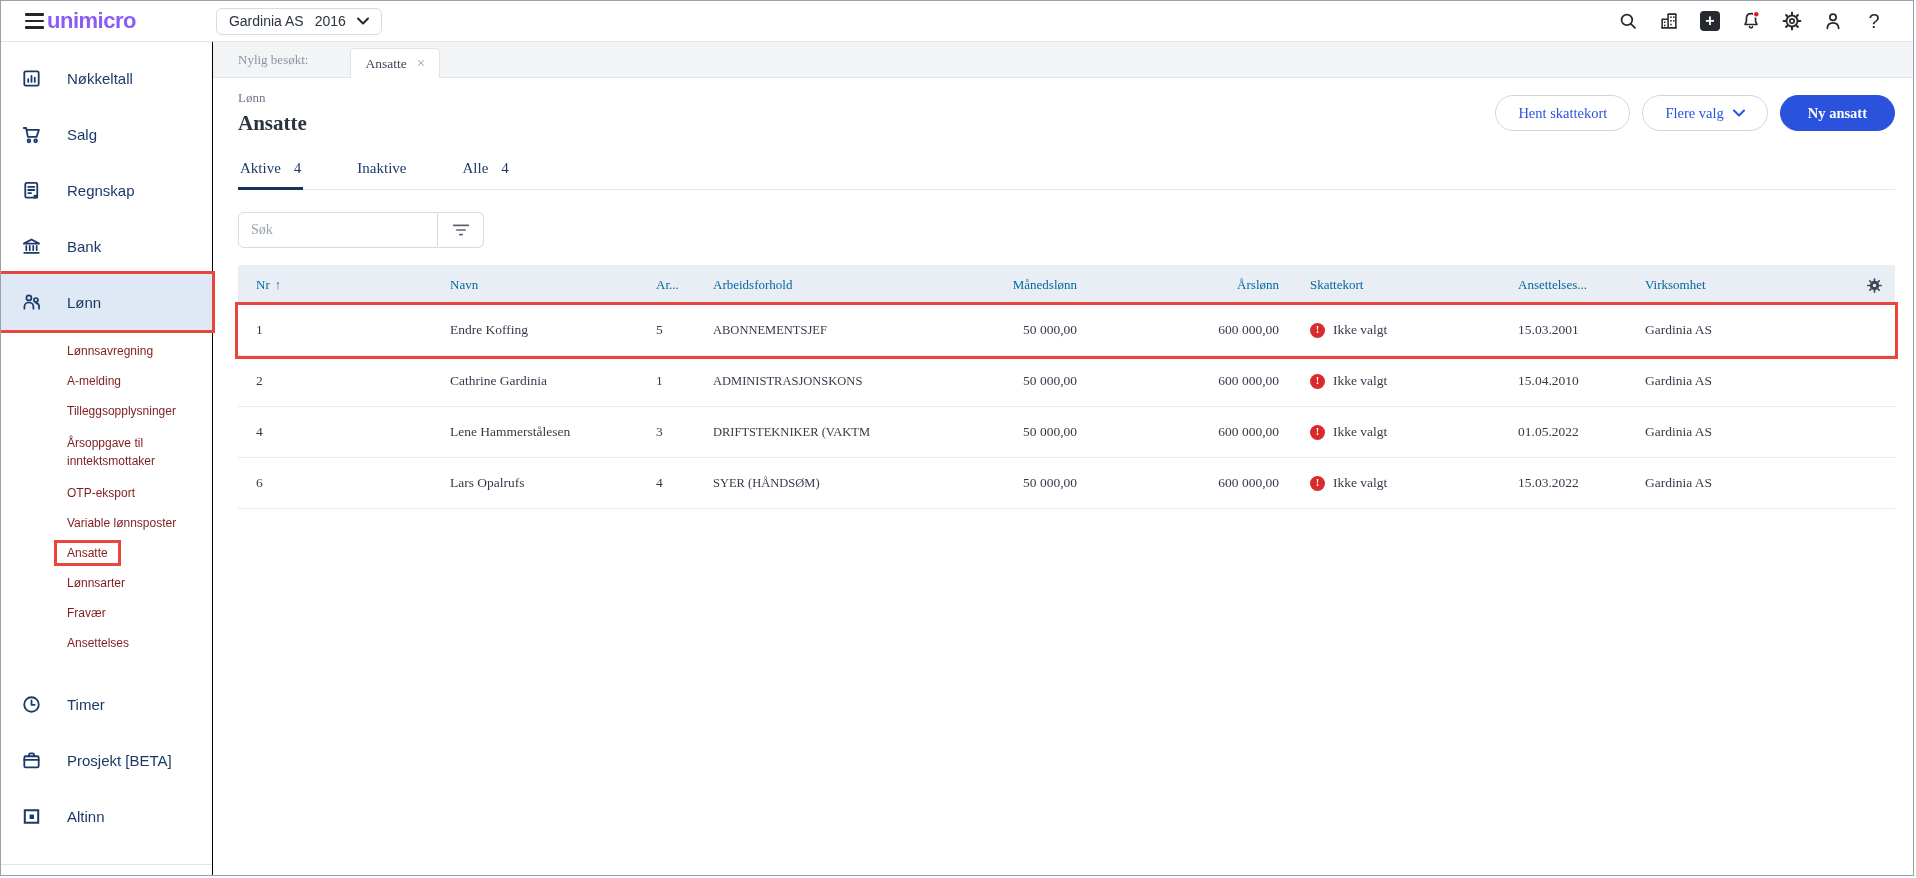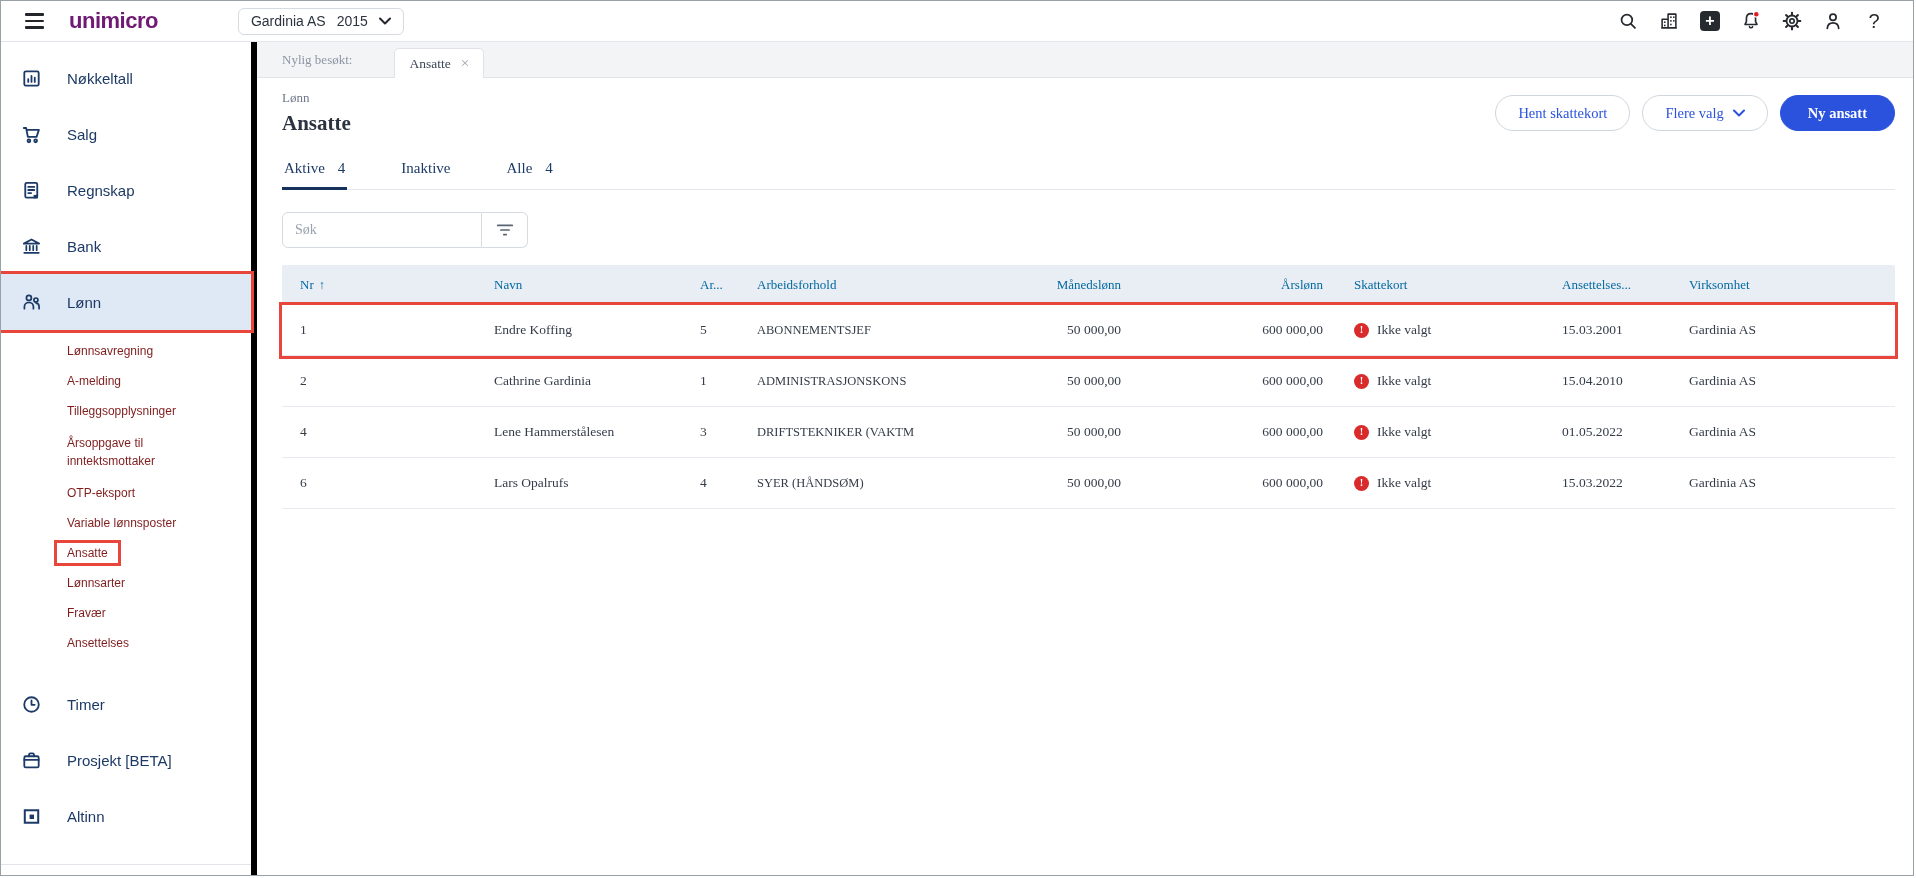--- a/index.html
+++ b/index.html
@@ -4,32 +4,32 @@
 <style>
   html,body{margin:0;padding:0;background:#fff;font-family:"Liberation Sans",sans-serif;}
   *{box-sizing:border-box;}
   .app{width:1914px;height:876px;border:1px solid #98a0a8;background:#fff;display:flex;flex-direction:column;overflow:hidden;}
 
   
   .topbar{height:41px;border-bottom:1px solid #e2e5ea;display:flex;align-items:center;flex:0 0 auto;background:#fff;}
   .tb-left{display:flex;align-items:center;}
   .hamburger{margin-left:24px;width:22px;height:22px;display:flex;flex-direction:column;justify-content:center;gap:4px;background:none;border:none;padding:0;cursor:pointer;}
   .hamburger i{display:block;width:19px;height:2.4px;background:#23262b;border-radius:1px;}
-  .logo{margin-left:22px;font-size:22px;font-weight:bold;letter-spacing:-0.5px;color:#701a75;}
+  .logo{font-size:22px;font-weight:bold;letter-spacing:-0.5px;color:#8b5cf6;}
   .company-sel{margin-left:80px;height:27px;border:1px solid #d6dae1;border-radius:6px;display:flex;align-items:center;padding:0 12px;gap:11px;background:#fff;cursor:pointer;}
   .company-sel .co{font-size:14px;color:#2b333e;}
   .company-sel .yr{font-size:14px;color:#2b333e;}
   .tb-right{margin-left:auto;margin-right:28px;display:flex;align-items:center;gap:19px;}
   .tb-ic{width:22px;height:22px;display:flex;align-items:center;justify-content:center;position:relative;background:none;border:none;padding:0;cursor:pointer;color:#26292e;}
   .plus-sq{width:20px;height:20px;background:#26292e;border-radius:4px;color:#fff;font-size:16px;font-weight:bold;display:flex;align-items:center;justify-content:center;line-height:1;}
   .q-mark{font-size:20px;color:#26292e;}
 
   
   .body{flex:1;display:flex;min-height:0;}
-  .sidebar{width:256px;flex:0 0 auto;border-right:6px solid #000000;position:relative;padding-top:8px;background:#fff;}
+  .sidebar{width:212px;flex:0 0 auto;border-right:1px solid #000000;position:relative;padding-top:8px;background:#fff;}
   .main{flex:1;min-width:0;display:flex;flex-direction:column;font-family:Liberation Serif, serif;}
 
   
   .side-item{height:56px;display:flex;align-items:center;padding-left:18px;gap:24px;cursor:pointer;}
   .side-item .s-icon{width:24px;height:24px;flex:0 0 auto;display:flex;align-items:center;justify-content:center;color:#1c3a68;}
   .side-item .s-label{font-size:15px;color:#1d3a66;}
   .side-item.active{background:#dfe8f5;}
   .annotate{outline:3px solid #e8463a;}
   .submenu{padding:6px 0 6px 66px;}
   .sub-item{min-height:30px;display:flex;align-items:center;font-size:12px;color:#7f1d1d;cursor:pointer;padding-right:18px;}
@@ -90,21 +90,21 @@
   <header class="topbar">
     <div class="tb-left">
       <button class="hamburger">
           <i></i>
           <i></i>
           <i></i>
         </button>
       <div class="logo">unimicro</div>
       <div class="company-sel">
         <span class="co">Gardinia AS</span>
-        <span class="yr">2015</span>
+        <span class="yr">2016</span>
         <span>
           <svg width="12" height="8" viewBox="0 0 12 8">
               <polyline points="1,1.5 6,6.5 11,1.5" fill="none" stroke="#23262b" stroke-width="2" stroke-linecap="round" stroke-linejoin="round"></polyline>
             </svg>
         </span>
       </div>
     </div>
     <div class="tb-right">
       <button class="tb-ic">
         <svg width="22" height="22" viewBox="0 0 24 24" fill="none" stroke="currentColor" stroke-width="1.9" stroke-linecap="round">

